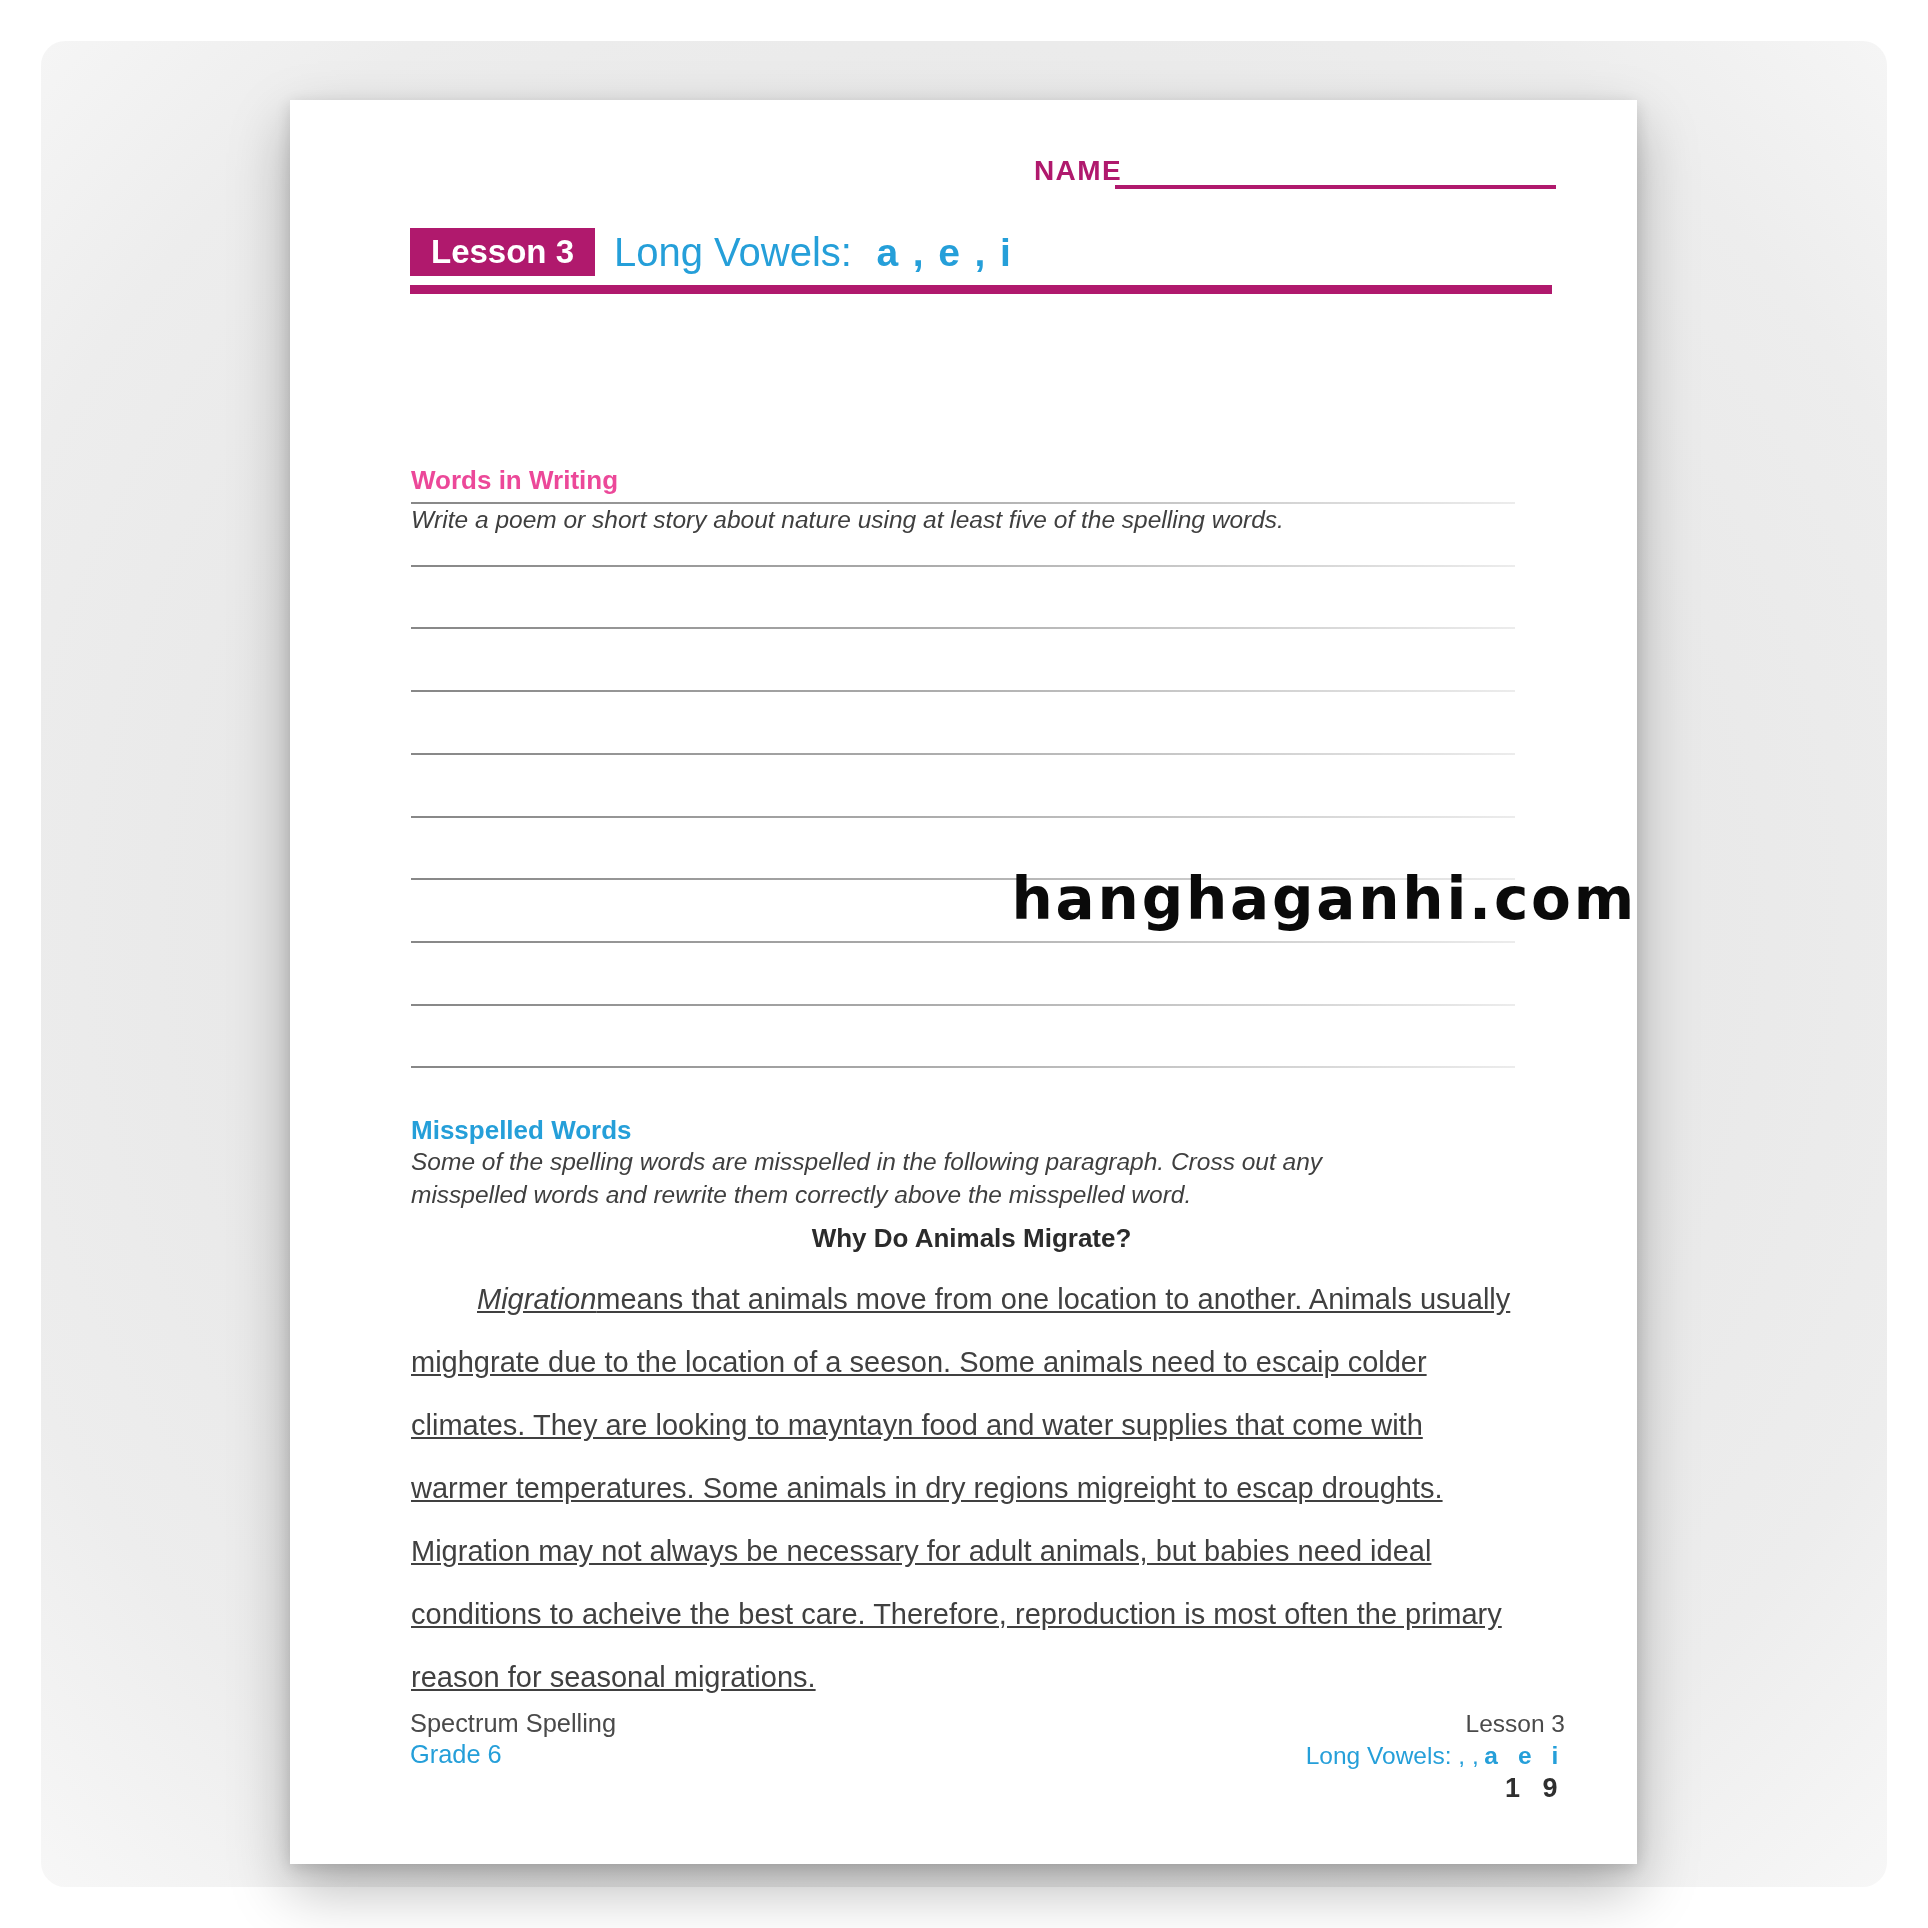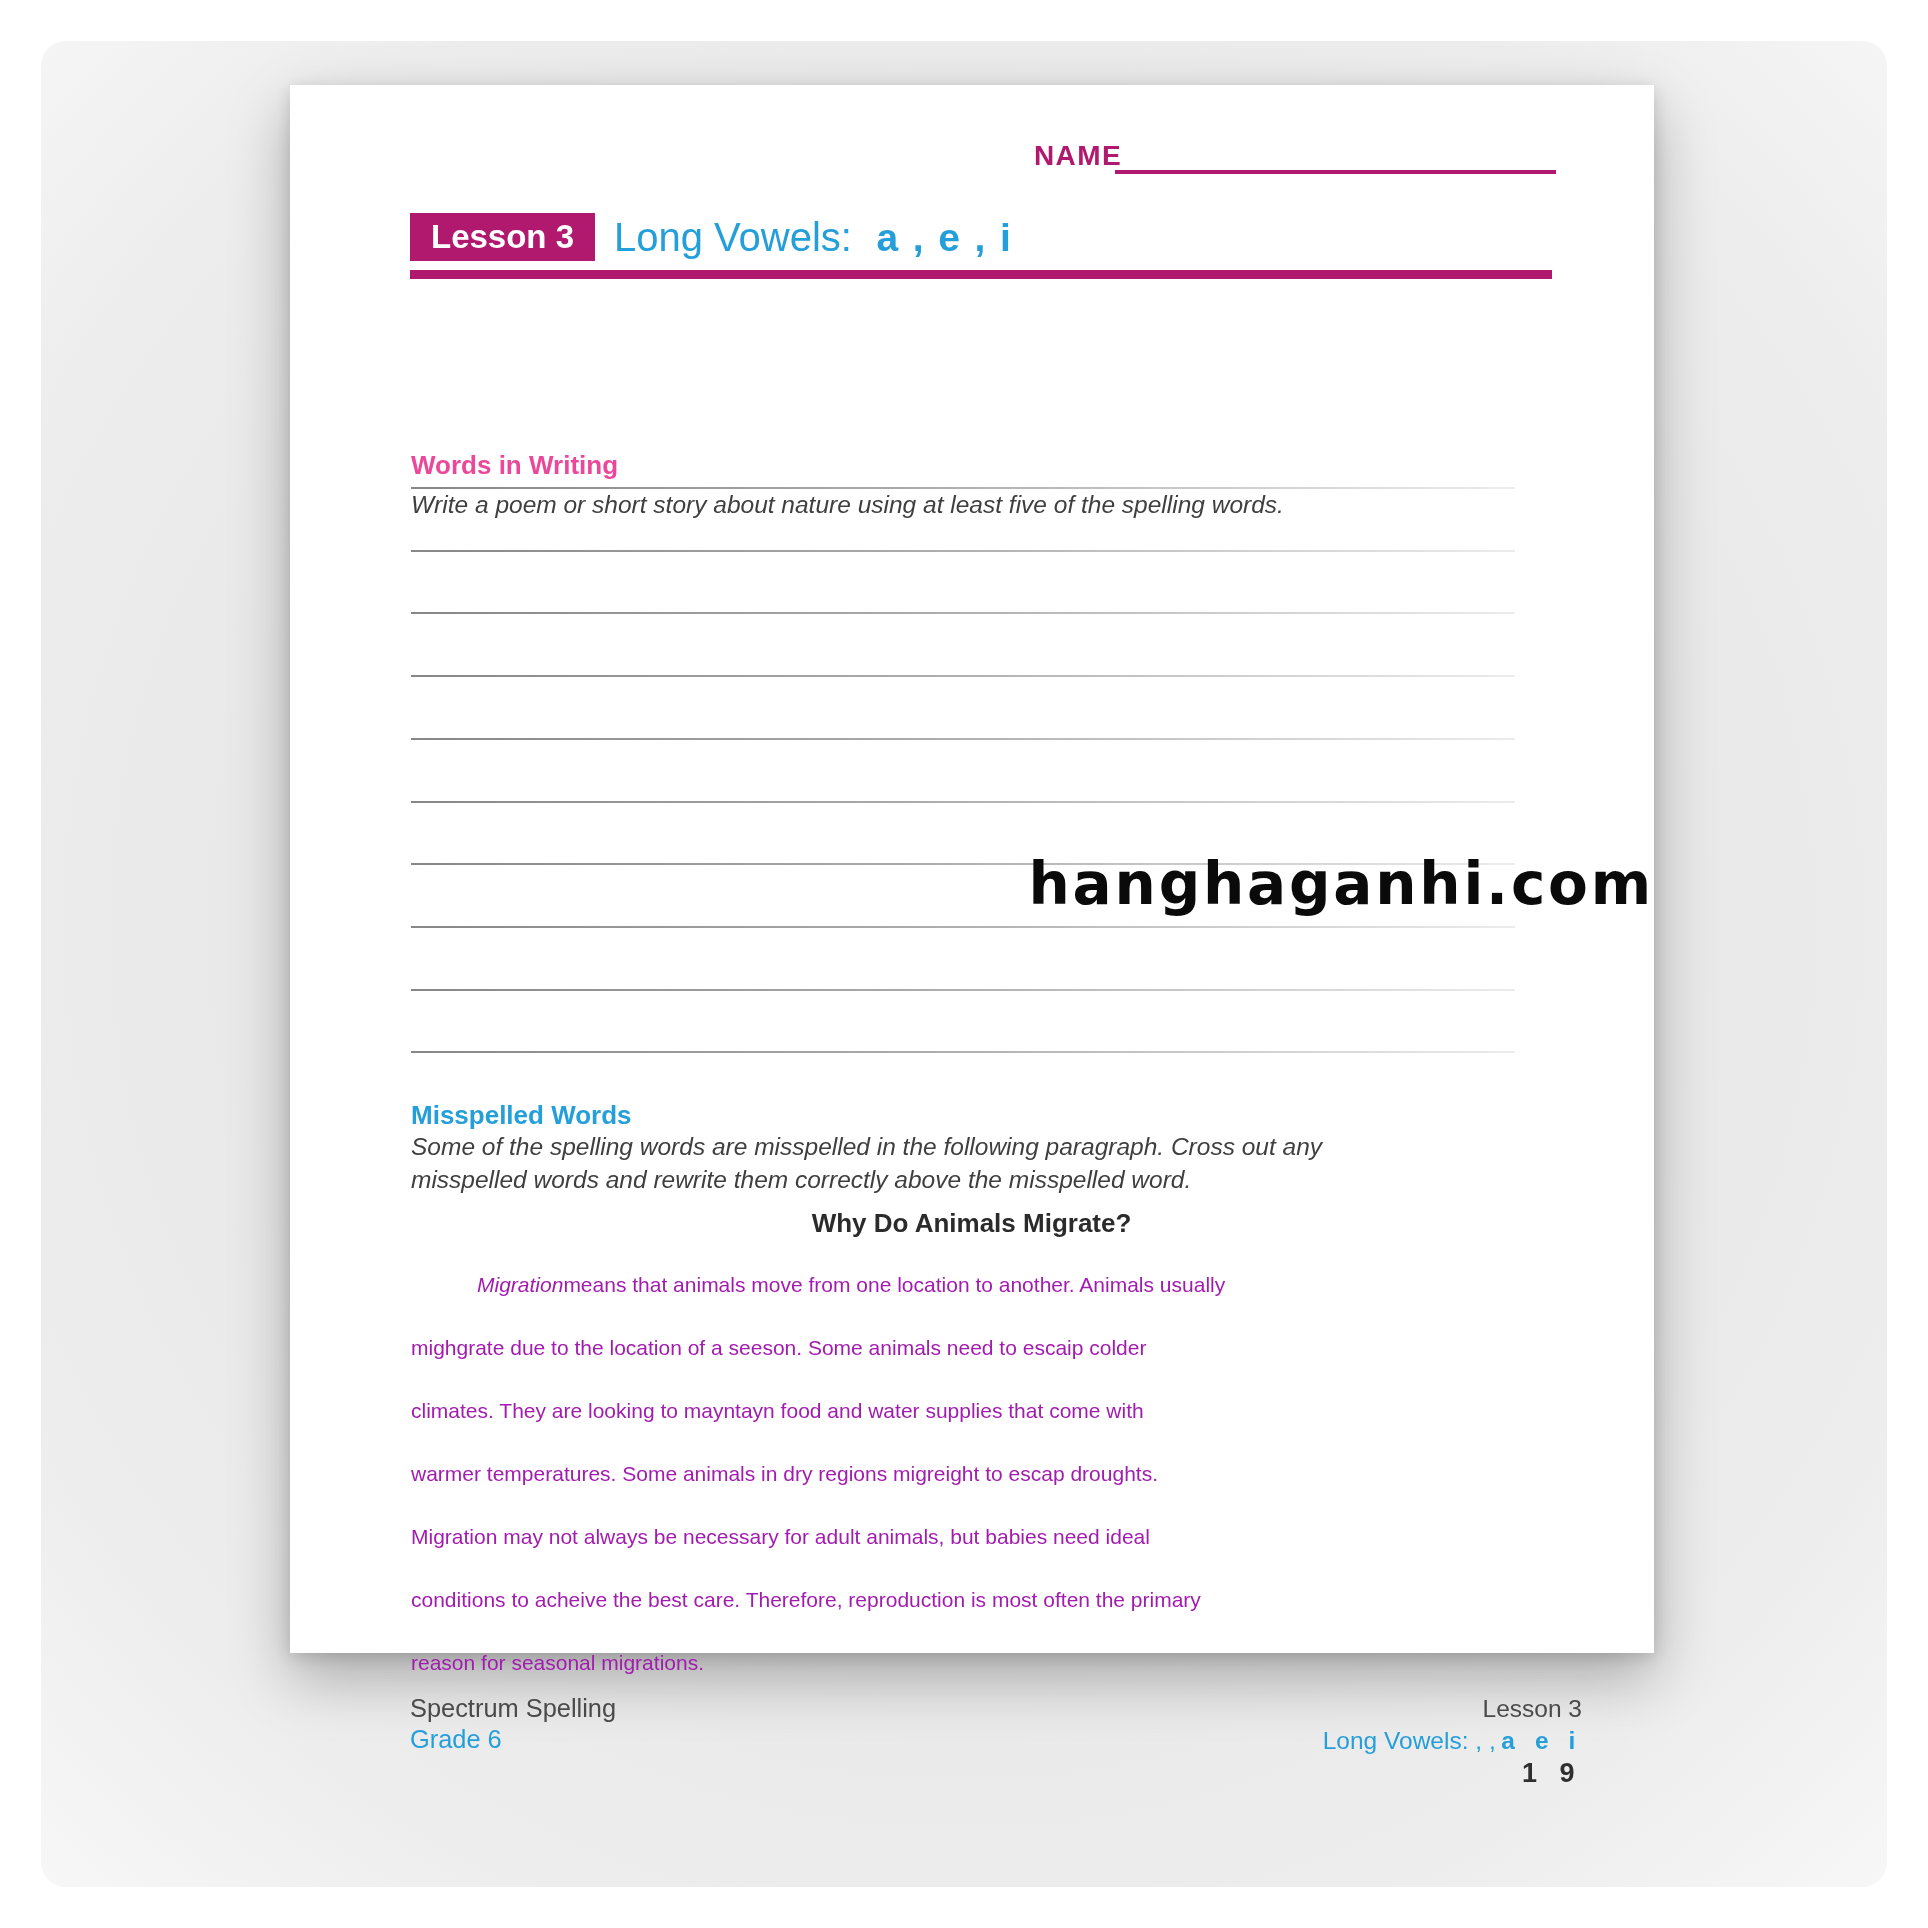--- a/index.html
+++ b/index.html
@@ -8,24 +8,23 @@
     background:#ffffff;
     font-family:"Liberation Sans", sans-serif;
     -webkit-font-smoothing:antialiased;
   }
   .backdrop{
     position:absolute;left:41px;top:41px;right:41px;bottom:41px;
     border-radius:24.5px;
     background:radial-gradient(circle at 50% 48%, #e9e9e9 55%, #ededed 78%, #f7f7f7 100%);
   }
   .page{
-    position:absolute;left:290px;top:85px;width:1347px;height:1568px;
+    position:absolute;left:290px;top:100px;width:1347px;height:1764px;
     background:#ffffff;
     box-shadow:0 24.5px 56px rgba(0,0,0,.28), 0 3.8px 15px rgba(0,0,0,.14);
-    padding-left:17px;
   }
   
   .name-label{
     position:absolute;left:744px;top:55px;
     font-size:28px;font-weight:bold;letter-spacing:1.4px;
   }
   .name-line{position:absolute;left:825px;top:85px;width:441px;height:3.8px;}
   .lesson-badge{
     position:absolute;left:120px;top:128px;width:185px;height:48px;
     display:flex;align-items:center;justify-content:center;
@@ -59,21 +58,21 @@
     font-size:58px;font-weight:600;color:#0a0a0a;letter-spacing:2.8px;
   }
   
   .passage-title{
     position:absolute;left:121px;top:1123px;width:1121px;text-align:center;
     font-size:26px;font-weight:bold;color:#2b2b2b;
   }
   .passage{position:absolute;left:121px;top:1168px;width:1111px;}
   .passage .p-line{
     height:63px;line-height:63px;white-space:nowrap;
-    font-size:21px;color:#a21caf;
+    font-size:29px;color:#404040;text-decoration:underline;
   }
   .passage .p-line.indent{padding-left:66px;}
   .passage .italic{font-style:italic;}
   
   .footer-left{position:absolute;left:120px;top:1608px;font-size:25.4px;line-height:31px;color:#4a4a4a;}
   .footer-right{position:absolute;right:72px;top:1608px;text-align:right;font-size:24.5px;line-height:32px;color:#4a4a4a;}
   .footer-right .fr-vowels{font-weight:bold;letter-spacing:6.6px;margin-left:5.6px;}
   .page-num{font-weight:bold;font-size:27px;letter-spacing:7.5px;color:#2f2f2f;}
 </style>
 </head>

